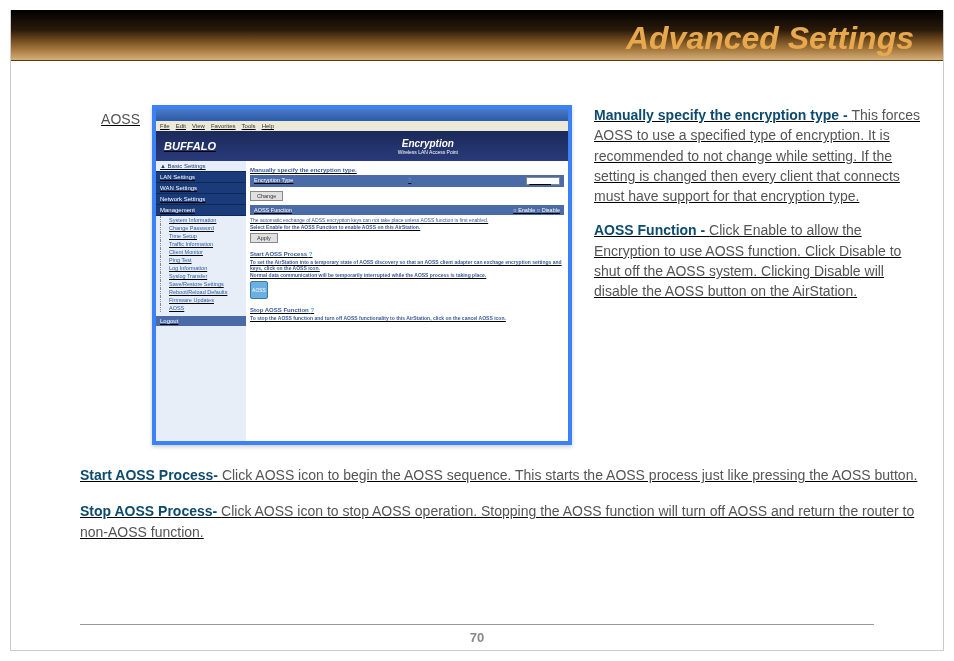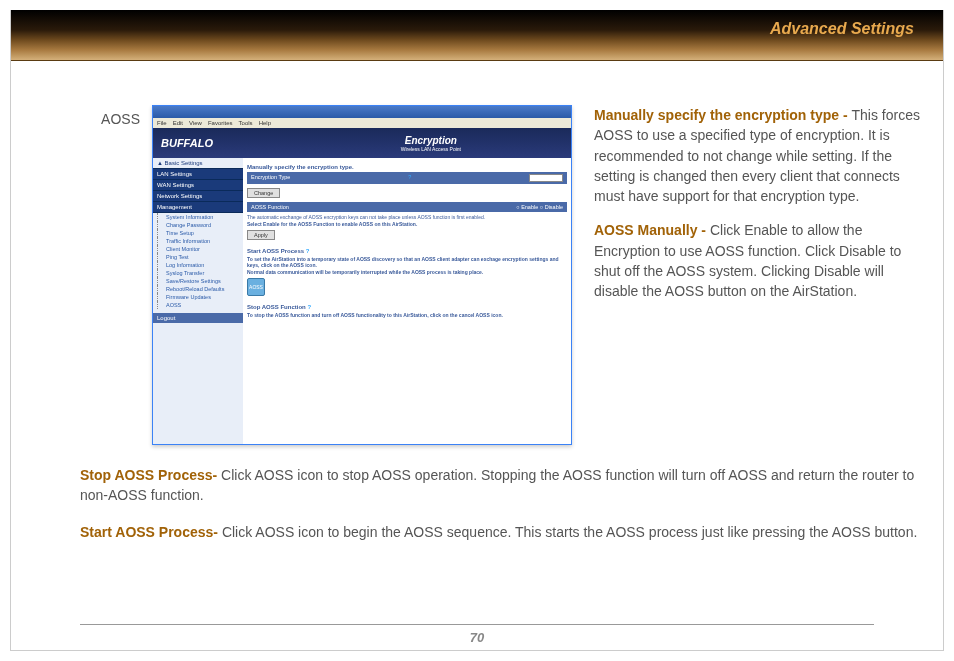--- a/index.html
+++ b/index.html
@@ -24,41 +24,41 @@
     background: linear-gradient(to bottom, #000 0%, #2a1a0a 40%, #6e4a1e 60%, #a87a40 80%, #d4b07a 100%);
   }
   .header-line {
     position: absolute;
     top: 60px; left: 10px; right: 10px; height: 1px;
     background: #5a3b12;
   }
   .page-title {
     position: absolute;
     top: 20px; right: 40px;
-    font-size: 16px;
+    font-size: 32px;
     font-style: italic;
     font-weight: bold;
     color: #e8a94e;
   }
   .content {
     position: absolute;
-    top: 105px; left: 80px; right: 25px;
+    top: 105px; left: 80px; right: 25px; text-decoration: underline;
   }
   .top-row { display: flex; gap: 12px; }
   .label-left {
     width: 60px;
     text-align: right;
     font-size: 14px;
     color: #555;
     padding-top: 6px;
   }
   .screenshot {
     width: 420px;
     height: 340px;
-    border: 1px solid #3b82f6;
+    border: 4px solid #3b82f6;
     background: #0c4a6e;
     font-size: 6px;
     display: flex;
     flex-direction: column;
     box-shadow: 0 2px 4px rgba(0,0,0,0.2);
   }
   .ss-titlebar {
     height: 12px;
     background: linear-gradient(#4a7ac8, #2a5aa8);
     display: flex;
@@ -155,34 +155,33 @@
     padding-left: 10px;
   }
   .right-text p { margin-bottom: 14px; }
   .below-text {
     margin-top: 20px;
     font-size: 14px;
     color: #555;
     line-height: 1.45;
   }
   .below-text p { margin-bottom: 16px; }
-  .bold { font-weight: bold; color: #a16207; }
+  .bold { font-weight: bold; color: #0c4a6e; }
   .footer-line {
     position: absolute;
     bottom: 36px; left: 80px; right: 80px;
     height: 1px;
     background: #999;
   }
   .page-number {
     position: absolute;
     bottom: 16px;
     width: 100%;
     text-align: center;
     font-size: 13px;
-    font-style: italic;
     font-weight: bold;
     color: #888;
   }
 </style>
 </head>
 <body>
 
 <div class="header-bar"></div>
 <div class="header-line"></div>
 <div class="page-border"></div>
@@ -251,24 +250,24 @@
           <div class="ss-text" style="font-weight:bold">Normal data communication will be temporarily interrupted while the AOSS process is taking place.</div>
           <div class="ss-aoss-icon">AOSS</div>
           <div class="ss-section-header" style="margin-top:6px"><span>Stop AOSS Function</span> <span style="color:#3af">?</span></div>
           <div class="ss-text" style="font-weight:bold">To stop the AOSS function and turn off AOSS functionality to this AirStation, click on the cancel AOSS icon.</div>
         </div>
       </div>
     </div>
 
     <div class="right-text">
       <p><span class="bold">Manually specify the encryption type - </span><span>This forces AOSS to use a specified type of encryption.  It is recommended to not change while setting. If the setting is changed then every client that connects must have support for that encryption type.</span></p>
-      <p><span class="bold">AOSS Manually - </span><span>Click Enable to allow the Encryption to use AOSS function.  Click Disable to shut off the AOSS system.  Clicking Disable will disable the AOSS button on the AirStation.</span></p>
+      <p><span class="bold">AOSS Function - </span><span>Click Enable to allow the Encryption to use AOSS function.  Click Disable to shut off the AOSS system.  Clicking Disable will disable the AOSS button on the AirStation.</span></p>
     </div>
   </div>
 
   <div class="below-text">
+    <p><span class="bold">Start AOSS Process- </span><span>Click AOSS icon to begin the AOSS sequence.  This starts the AOSS process just like pressing the AOSS button.</span></p>
     <p><span class="bold">Stop AOSS Process- </span><span>Click AOSS icon to stop AOSS operation.  Stopping the AOSS function will turn off AOSS and return the router to non-AOSS function.</span></p>
-    <p><span class="bold">Start AOSS Process- </span><span>Click AOSS icon to begin the AOSS sequence.  This starts the AOSS process just like pressing the AOSS button.</span></p>
   </div>
 </div>
 
 <div class="footer-line"></div>
 <div class="page-number">70</div>
 
 </body></html>

